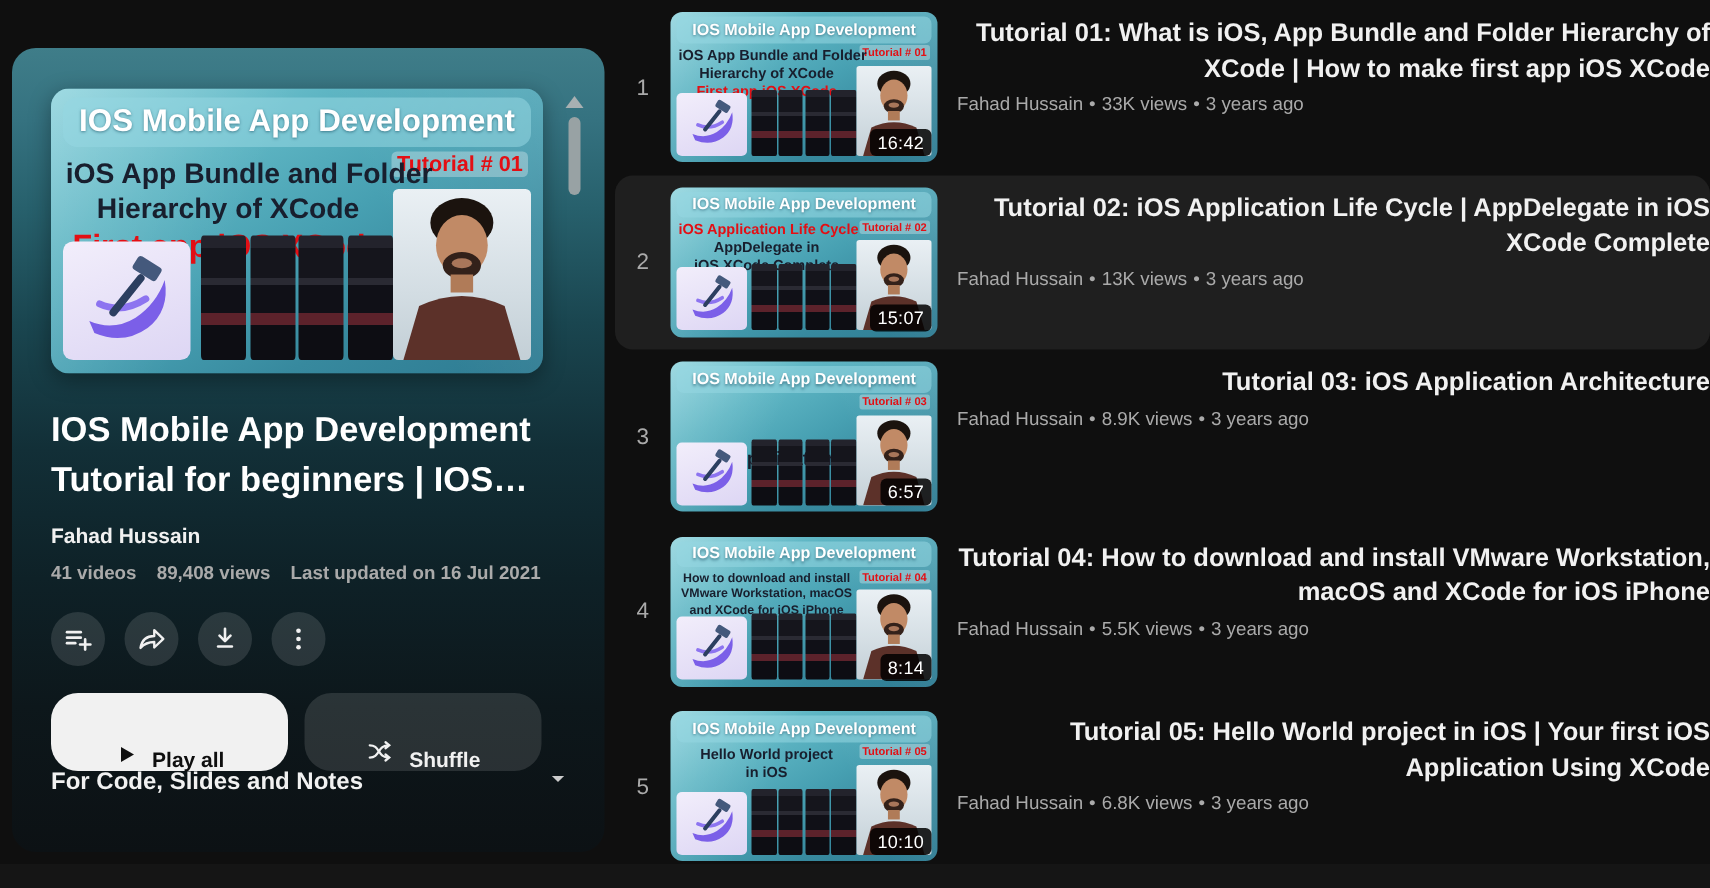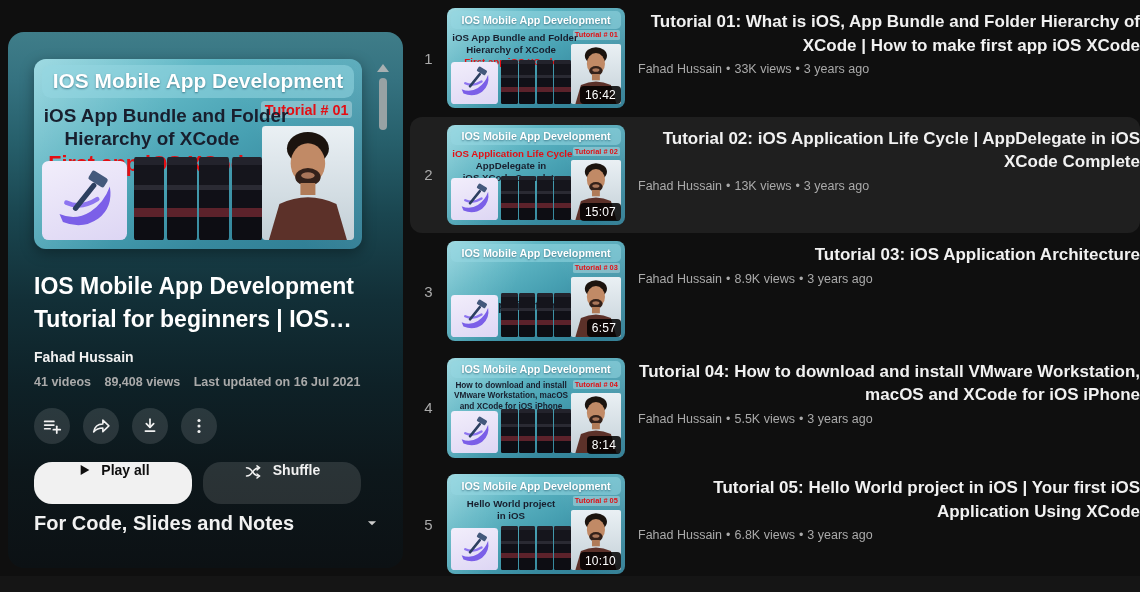--- a/index.html
+++ b/index.html
@@ -12,24 +12,24 @@
     background:linear-gradient(180deg,#3f7d89 0%,#357280 9%,#27606c 20%,#1a4650 34%,#122f37 50%,#0e2127 66%,#0d171b 82%,#0c1114 100%);}
   .panel-thumb-wrap{position:absolute;left:26px;top:27px;width:328px;height:190px;border-radius:12px;overflow:hidden;box-shadow:0 4px 14px rgba(0,0,0,.35);}
   .panel-title{position:absolute;left:26px;top:238px;width:330px;color:#fff;font-size:23px;line-height:33px;font-weight:700;}
   .panel-owner{position:absolute;left:26px;top:317px;color:#f1f1f1;font-size:14px;font-weight:700;}
   .panel-stats{position:absolute;left:26px;top:343px;width:345px;color:#aaaaaa;font-size:12.5px;}
   .panel-stats span{margin-right:10px;font-weight:bold;}
   .panel-actions{position:absolute;left:26px;top:376px;display:flex;gap:13px;}
   .icon-btn{width:36px;height:36px;border-radius:50%;background:rgba(255,255,255,.12);display:flex;align-items:center;justify-content:center;cursor:pointer;}
   .icon-btn svg{display:block;}
   .panel-buttons{position:absolute;left:26px;top:430px;display:flex;gap:11px;}
-  .pill{height:42px;width:158px;border-radius:18px;display:flex;align-items:flex-start;justify-content:center;gap:9px;font-size:14px;font-weight:700;cursor:pointer;}
+  .pill{height:52px;width:158px;border-radius:18px;display:flex;align-items:flex-end;justify-content:center;gap:9px;font-size:14px;font-weight:700;cursor:pointer;}
   .pill.play{background:#f1f1f1;color:#0f0f0f;}
   .pill.shuffle{background:rgba(255,255,255,.12);color:#f1f1f1;}
-  .panel-desc{position:absolute;left:26px;top:480px;width:345px;display:flex;align-items:center;justify-content:space-between;color:#f1f1f1;font-size:20px;font-weight:700;cursor:pointer;}
+  .panel-desc{position:absolute;left:26px;top:480px;width:345px;display:flex;align-items:center;justify-content:space-between;color:#f1f1f1;font-size:16px;font-weight:700;cursor:pointer;}
   
   .scroll-up{position:absolute;left:369px;top:32px;width:0;height:0;border-left:6px solid transparent;border-right:6px solid transparent;border-bottom:8px solid #a8b0b2;}
   .scroll-thumb{position:absolute;left:371px;top:46px;width:8px;height:52px;border-radius:4px;background:#98a2a4;cursor:pointer;}
 
   
   .list{position:absolute;left:410px;top:0;width:730px;height:592px;}
   .row{position:relative;display:flex;align-items:flex-start;height:116.5px;padding:8px 0 8px 0;border-radius:12px;}
   .row--active{background:#1f1f1f;}
   .row-num{width:37px;height:100px;display:flex;align-items:center;justify-content:center;color:#aaaaaa;font-size:15px;flex:none;}
   .row-thumb{flex:none;}

